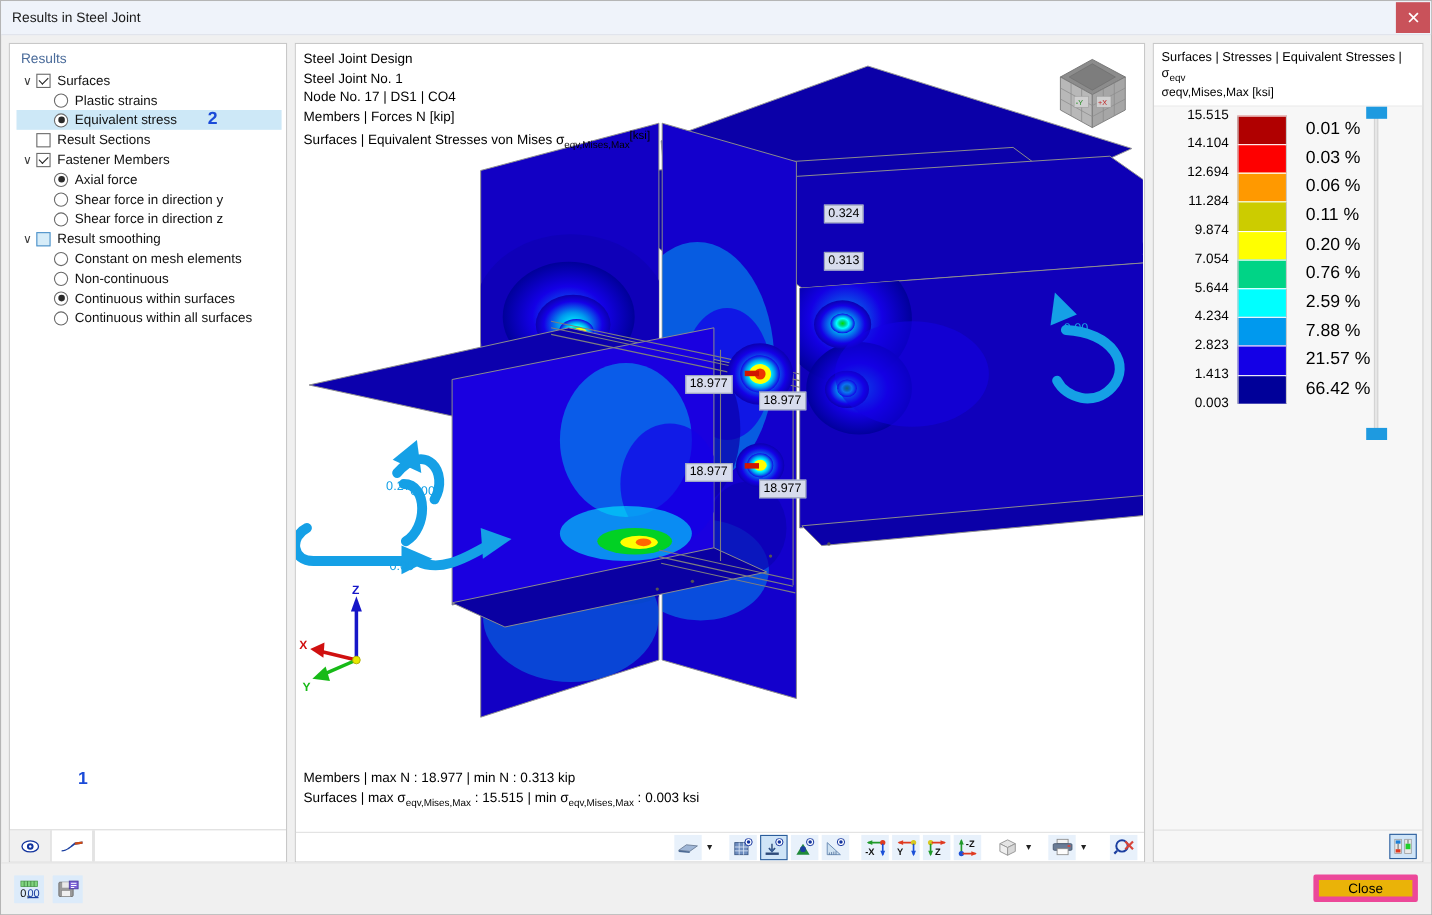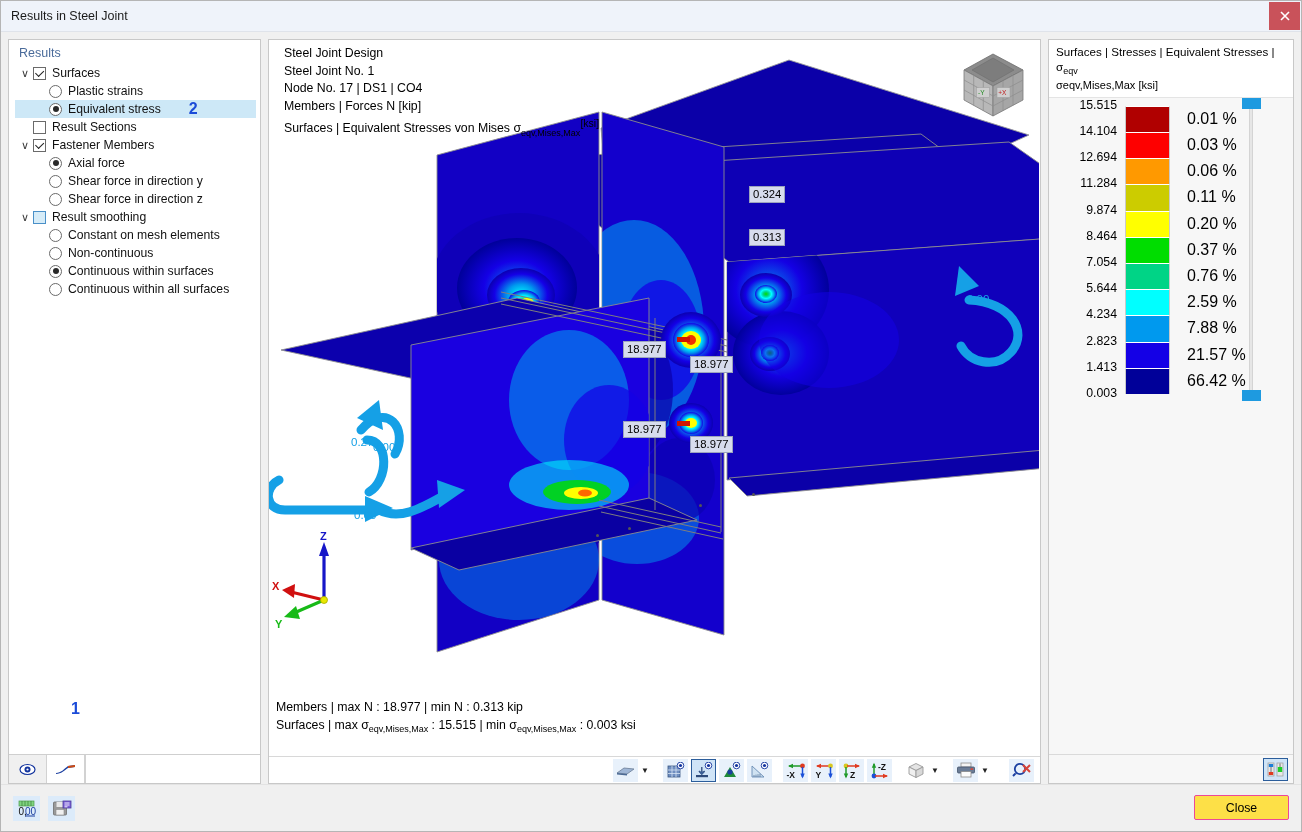--- a/index.html
+++ b/index.html
@@ -165,21 +165,20 @@
     position: relative;
     overflow: hidden;
     background: #ffffff;
   }
   .info-top {
     position: absolute; left: 7px; top: 5px;
     line-height: 17.5px;
     font-size: 12.3px;
     z-index: 40;
     white-space: nowrap;
-    margin-left: 8px;
   }
   .info-bottom {
     position: absolute; left: 7px; bottom: 18px;
     line-height: 18px;
     font-size: 12.3px;
     z-index: 40;
     white-space: nowrap;
   }
   sub { font-size: 9px; }
   .sup-unit { font-size: 10.5px; vertical-align: super; }
@@ -306,22 +305,22 @@
   .fbtn {
     width: 27px; height: 25px;
     background: #dcebfa;
     border: 1px solid #dcebfa;
     display: flex; align-items: center; justify-content: center;
     cursor: pointer;
   }
   .close-btn {
     position: absolute; right: 12px; top: 10px;
     width: 95px; height: 25px;
-    background: #fde047;
-    border: 1px solid #ec4899;
+    background: #eab308;
+    border: 5px solid #ec4899;
     border-radius: 2px;
     font-size: 12.3px;
     display: flex; align-items: center; justify-content: center;
     cursor: pointer;
   }
   
   .lbl {
     position: absolute;
     background: #d7dced;
     border: 1px solid #9ba4bd;
@@ -862,25 +861,20 @@
               <div class="lg-val">11.284</div>
               <div class="lg-swatch" style="background: rgb(204, 204, 0);"></div>
               <div class="lg-pct">0.11 %</div>
             </div>
             <div class="lg-row">
               <div class="lg-val">9.874</div>
               <div class="lg-swatch" style="background: rgb(255, 255, 0);"></div>
               <div class="lg-pct">0.20 %</div>
             </div>
             <div class="lg-row">
-              <div class="lg-val">8.464</div>
-              <div class="lg-swatch" style="background: rgb(0, 221, 0);"></div>
-              <div class="lg-pct">0.37 %</div>
-            </div>
-            <div class="lg-row">
               <div class="lg-val">7.054</div>
               <div class="lg-swatch" style="background: rgb(0, 212, 134);"></div>
               <div class="lg-pct">0.76 %</div>
             </div>
             <div class="lg-row">
               <div class="lg-val">5.644</div>
               <div class="lg-swatch" style="background: rgb(0, 255, 255);"></div>
               <div class="lg-pct">2.59 %</div>
             </div>
             <div class="lg-row">

